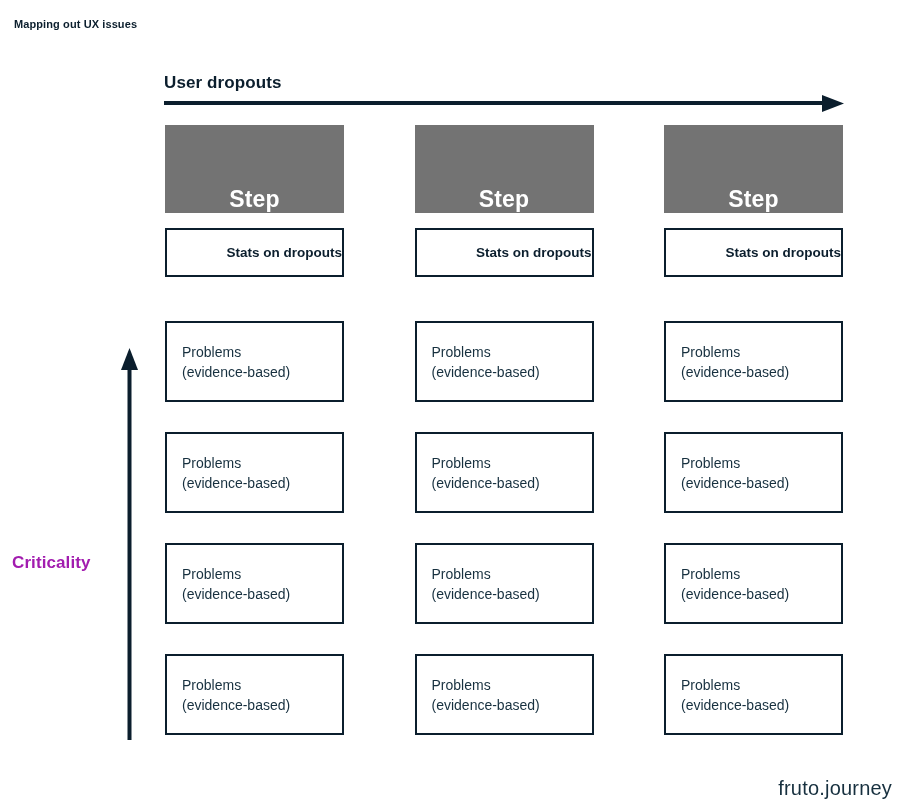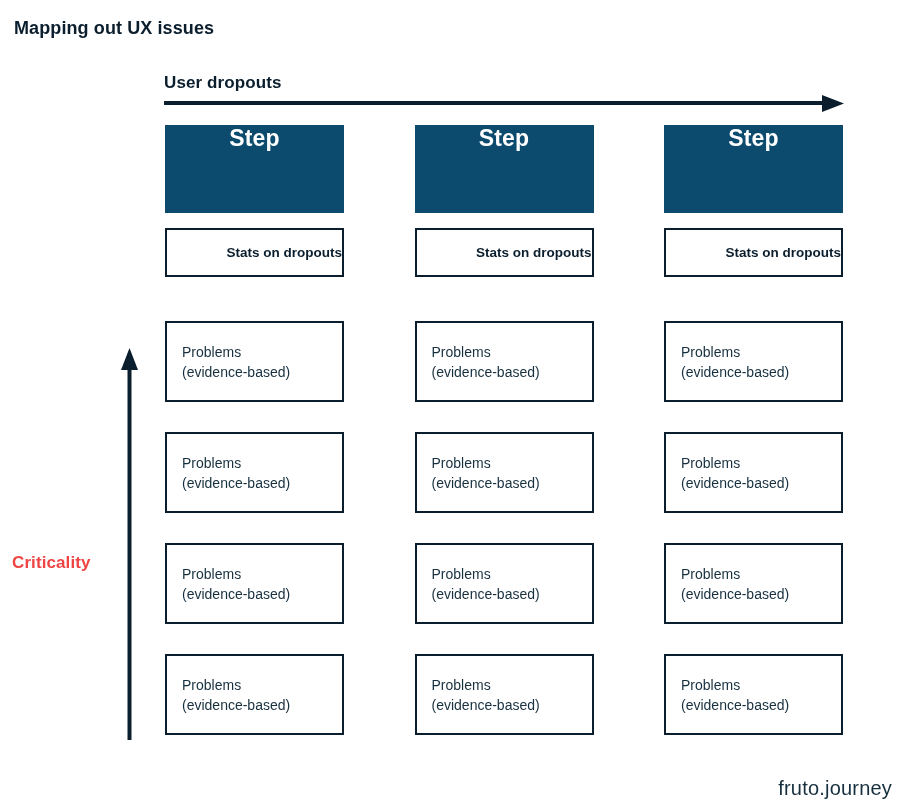--- a/index.html
+++ b/index.html
@@ -16,21 +16,21 @@
     font-family: "Liberation Sans", "DejaVu Sans", sans-serif;
     color: #0b1e2d;
     -webkit-font-smoothing: antialiased;
   }
 
   
   .page-title {
     position: absolute;
     left: 14px;
     top: 18px;
-    font-size: 18px;
+    font-size: 11px;
     font-weight: bold;
     letter-spacing: 0.1px;
     color: #0b1e2d;
     white-space: nowrap;
   }
 
   
   .journey-label {
     position: absolute;
     left: 164px;
@@ -50,21 +50,21 @@
   }
 
   
   .criticality-label {
     position: absolute;
     left: 12px;
     top: 553px;
     font-size: 17px;
     font-weight: bold;
     letter-spacing: 0.1px;
-    color: #ef4444;
+    color: #a21caf;
     white-space: nowrap;
   }
   .criticality-axis {
     position: absolute;
     left: 118px;
     top: 348px;
     width: 24px;
     height: 392px;
   }
 
@@ -79,24 +79,24 @@
     justify-content: space-between;
   }
   .column {
     width: 179px;
     display: flex;
     flex-direction: column;
   }
 
   .step-box {
     height: 103px;
-    background: #0c4a6e;
+    background: #737373;
     color: #ffffff;
     display: flex;
-    align-items: flex-start;
+    align-items: flex-end;
     justify-content: center;
     font-size: 23px;
     font-weight: bold;
     letter-spacing: 0.2px;
     box-sizing: border-box;
   }
 
   .stats-box {
     margin-top: 15px;
     height: 57px;

